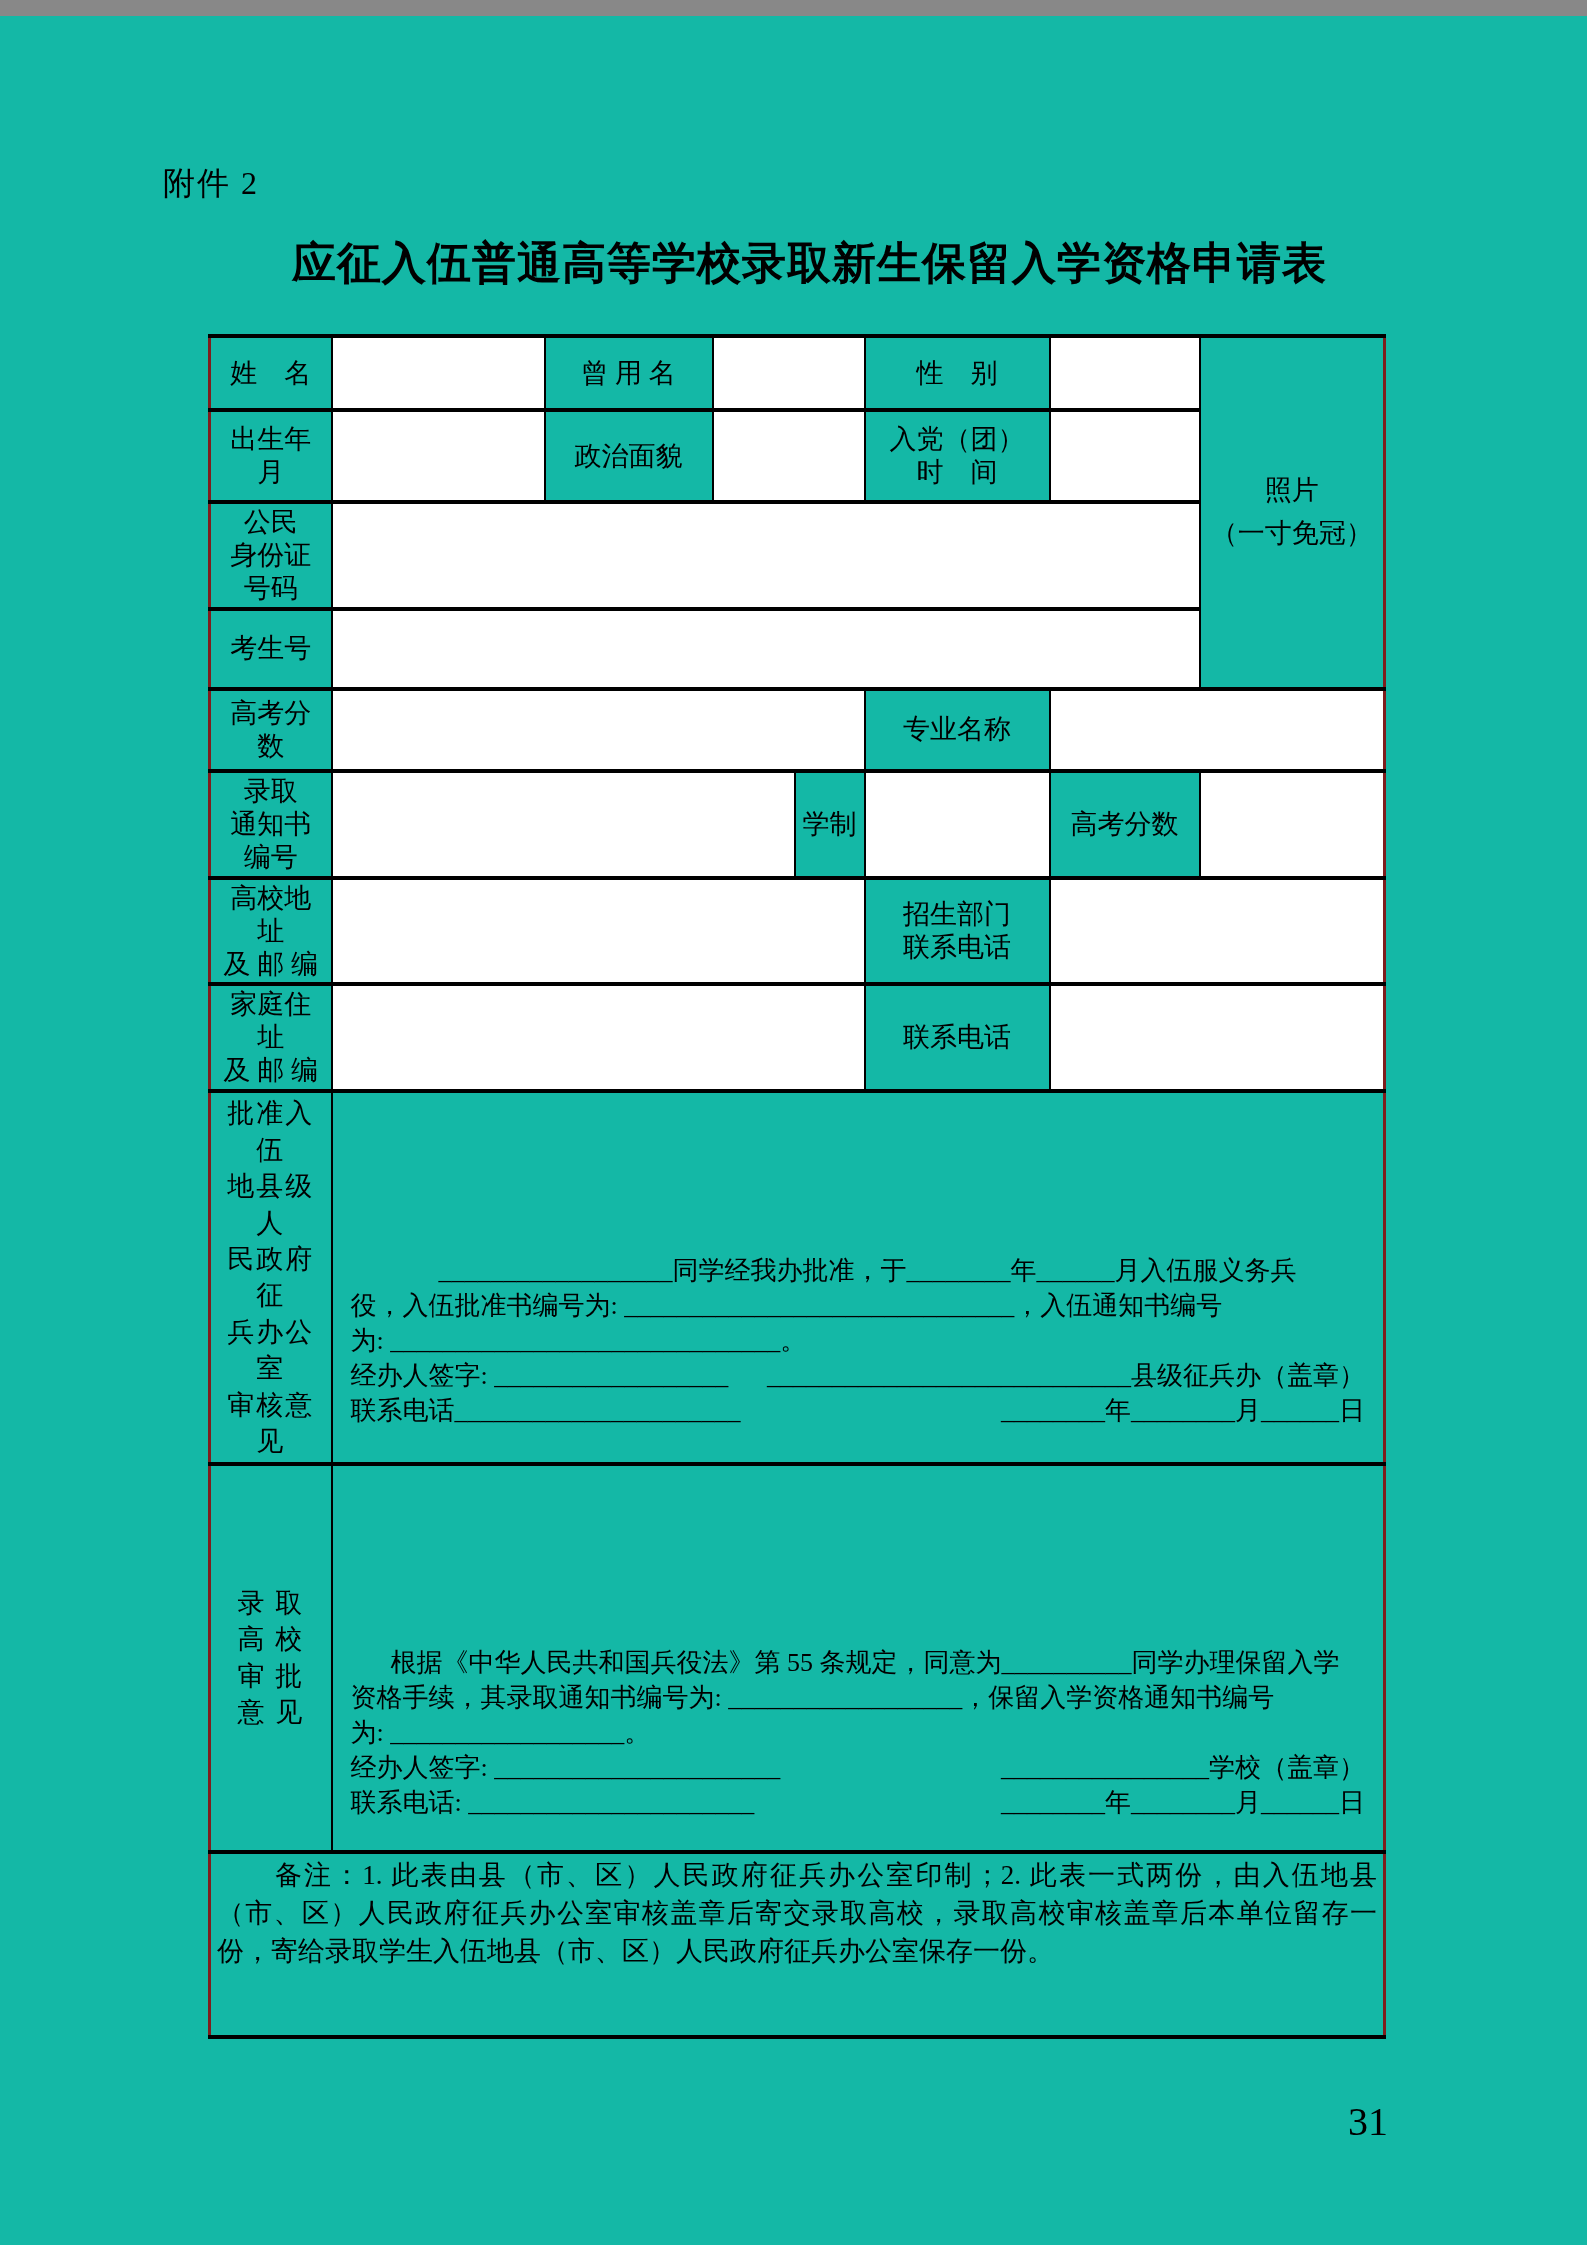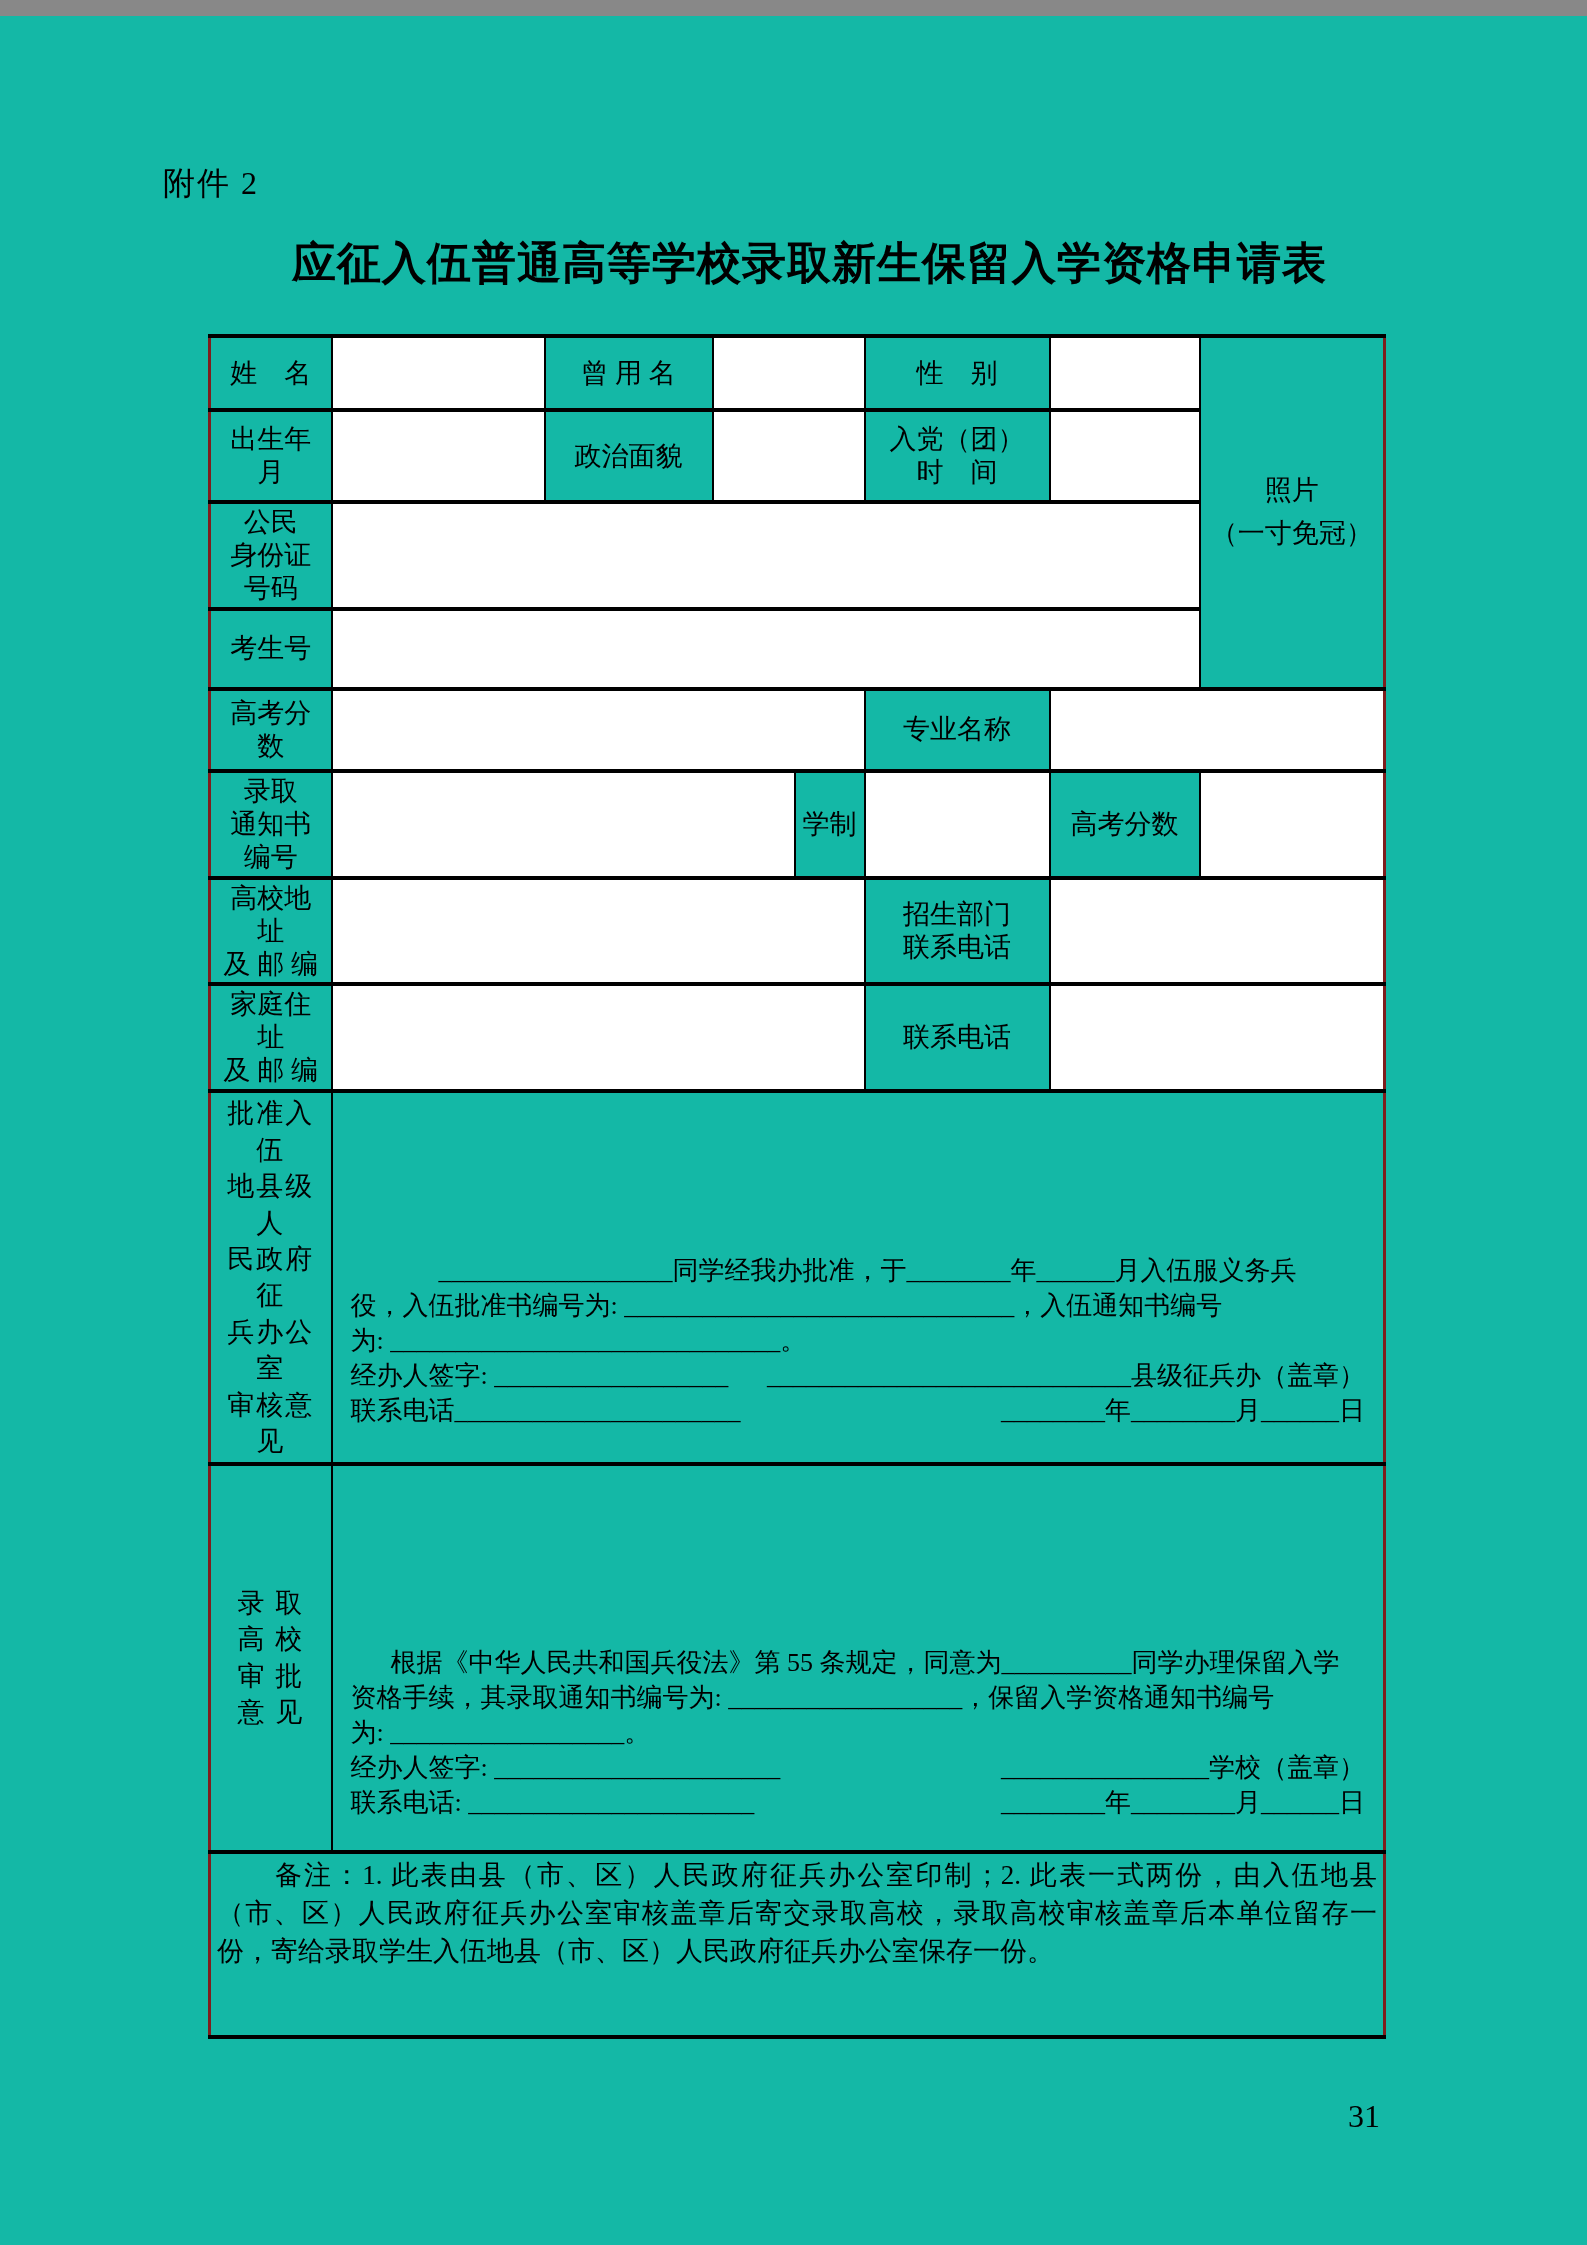--- a/index.html
+++ b/index.html
@@ -61,21 +61,21 @@
   .sec-line{white-space:nowrap;}
   .indent-county{padding-left:88px;}
   .indent-college{padding-left:40px;}
   .split{display:flex;justify-content:space-between;}
   td.notes-cell{padding:16px 22px;}
   .notes-text{
     font-size:27px;line-height:1.42;text-align:justify;text-indent:58px;
   }
   .page-number{
     position:absolute;left:1348px;top:2082px;
-    font-size:32px;
+    font-size:40px;
   }
 </style>
 </head>
 <body>
 
 <div class="page">
 
   <div class="attachment">附件 2</div>
 
   <div class="doc-title">应征入伍普通高等学校录取新生保留入学资格申请表</div>

